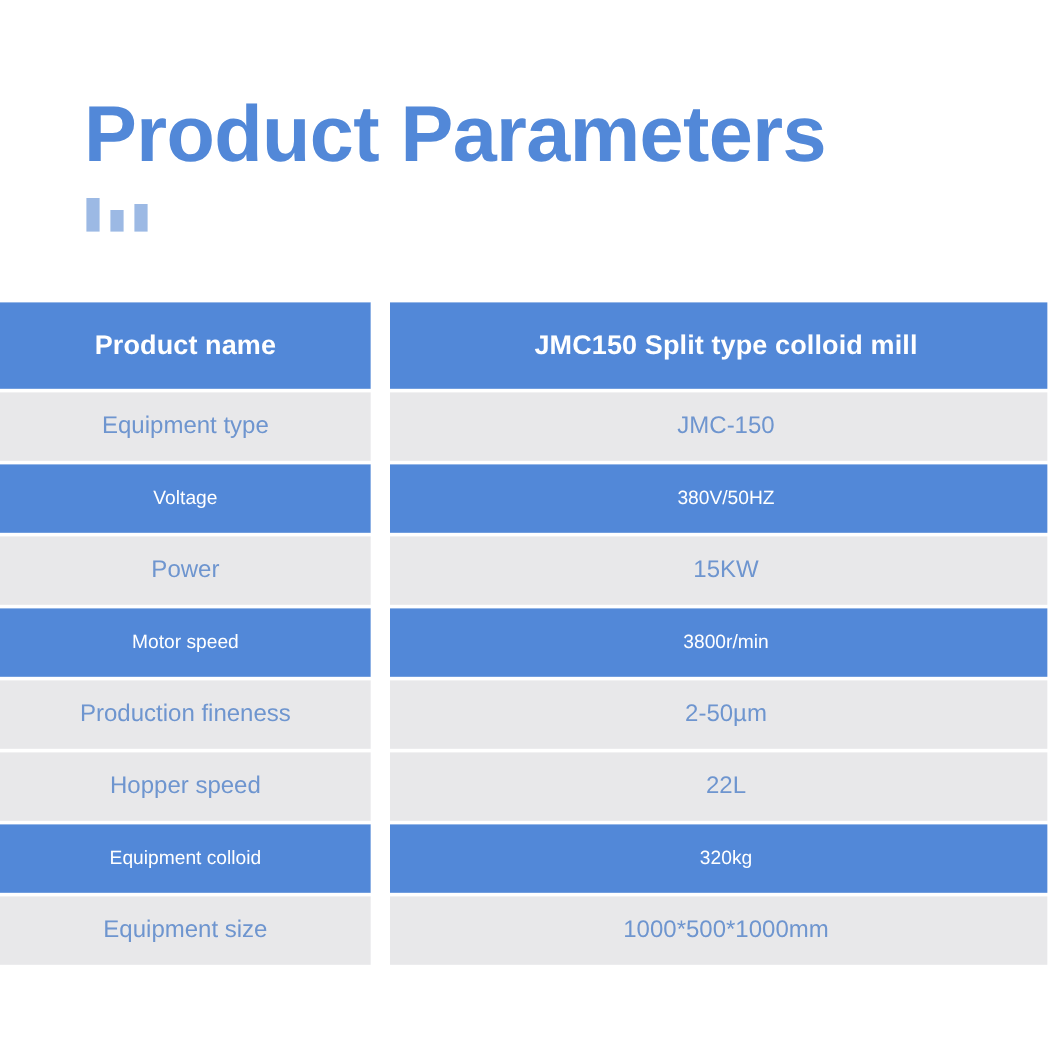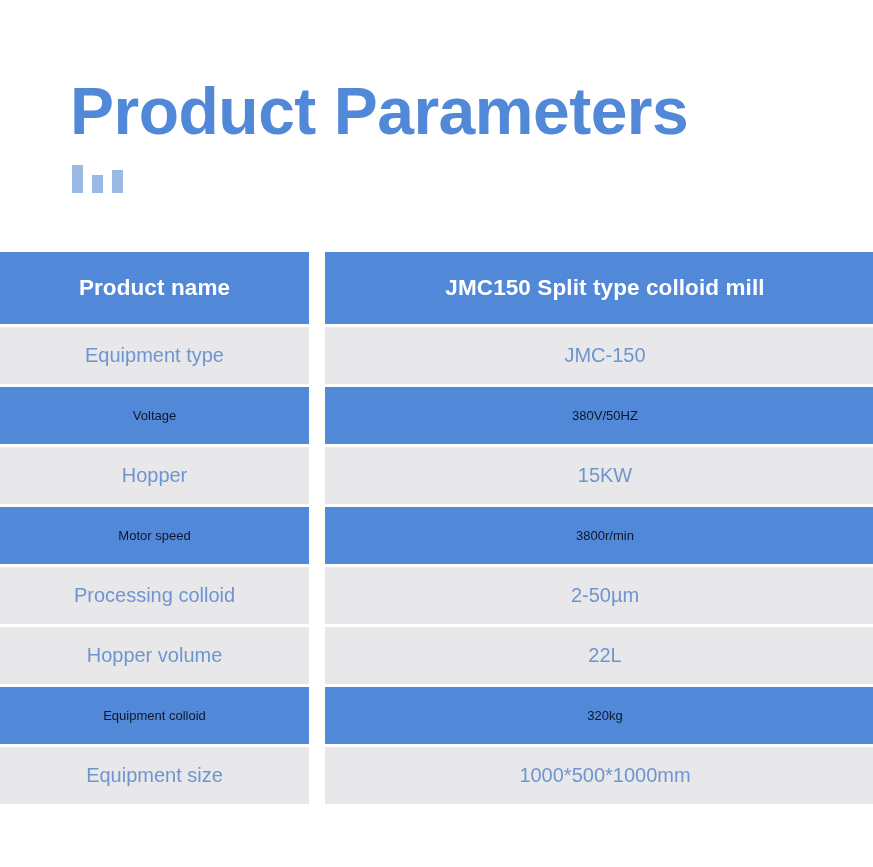--- a/index.html
+++ b/index.html
@@ -104,22 +104,22 @@
   .row.data.light .cell.c-value {
     background: #e8e8ea;
     color: #6e95cf;
     font-size: 20px;
     font-weight: normal;
   }
 
   .row.data.blue .cell.c-name,
   .row.data.blue .cell.c-value {
     background: #5288d8;
-    color: #0f172a;
-    font-size: 13px;
+    color: #ffffff;
+    font-size: 16px;
     font-weight: normal;
   }
 </style>
 </head>
 <body>
 
 <div id="page">
 
   <div class="title-block">
     <div class="page-title">Product Parameters</div>
@@ -144,36 +144,36 @@
           <div class="cell c-name">Equipment type</div>
           <div class="cell c-spacer"></div>
           <div class="cell c-value">JMC-150</div>
         </div>
         <div class="row data blue">
           <div class="cell c-name">Voltage</div>
           <div class="cell c-spacer"></div>
           <div class="cell c-value">380V/50HZ</div>
         </div>
         <div class="row data light">
-          <div class="cell c-name">Hopper</div>
+          <div class="cell c-name">Power</div>
           <div class="cell c-spacer"></div>
           <div class="cell c-value">15KW</div>
         </div>
         <div class="row data blue">
           <div class="cell c-name">Motor speed</div>
           <div class="cell c-spacer"></div>
           <div class="cell c-value">3800r/min</div>
         </div>
         <div class="row data light">
-          <div class="cell c-name">Processing colloid</div>
+          <div class="cell c-name">Production fineness</div>
           <div class="cell c-spacer"></div>
           <div class="cell c-value">2-50µm</div>
         </div>
         <div class="row data light">
-          <div class="cell c-name">Hopper volume</div>
+          <div class="cell c-name">Hopper speed</div>
           <div class="cell c-spacer"></div>
           <div class="cell c-value">22L</div>
         </div>
         <div class="row data blue">
           <div class="cell c-name">Equipment colloid</div>
           <div class="cell c-spacer"></div>
           <div class="cell c-value">320kg</div>
         </div>
         <div class="row data light">
           <div class="cell c-name">Equipment size</div>

